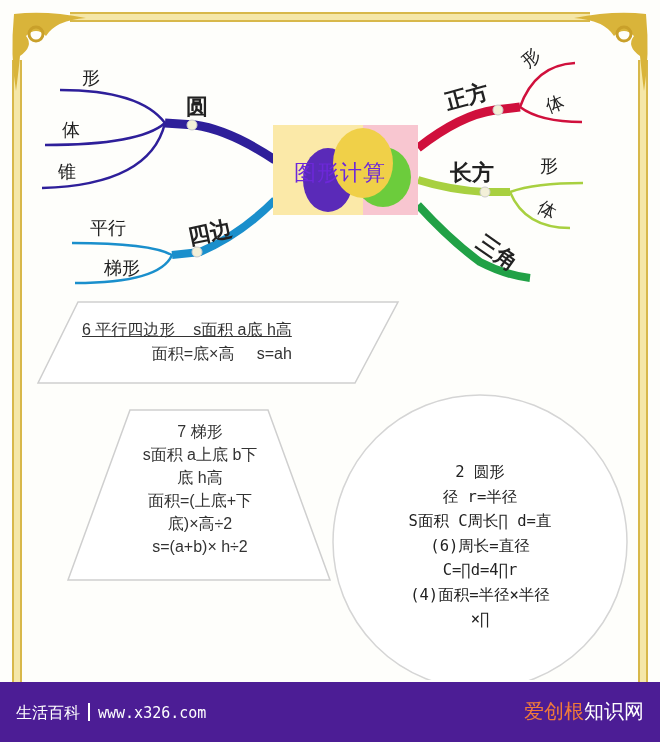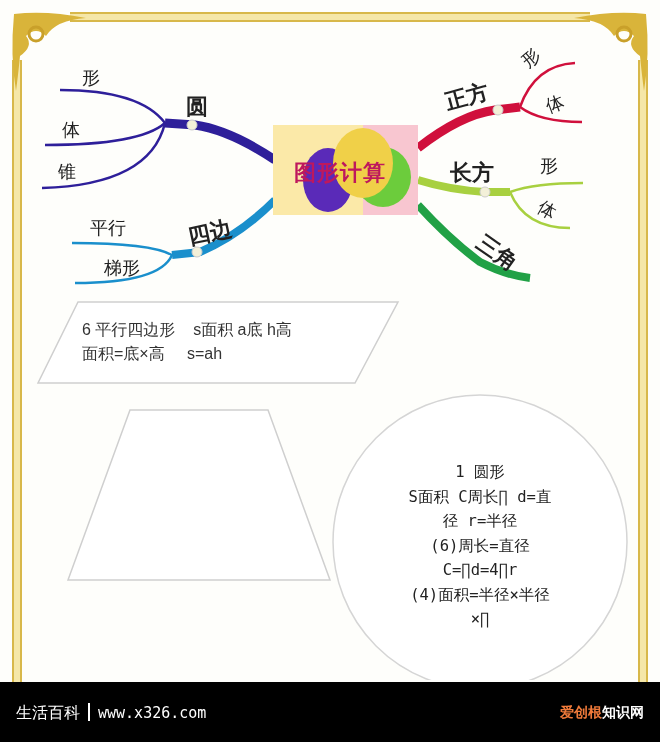--- a/index.html
+++ b/index.html
@@ -8,30 +8,30 @@
   .border-top{position:absolute;left:70px;right:70px;top:12px;height:6px;border-top:2px solid #d8b84a;border-bottom:2px solid #d8b84a;background:#f5e7a8;}
   .border-left{position:absolute;left:12px;top:60px;bottom:0;width:6px;border-left:2px solid #d8b84a;border-right:2px solid #d8b84a;background:#f5e7a8;}
   .border-right{position:absolute;right:12px;top:60px;bottom:0;width:6px;border-left:2px solid #d8b84a;border-right:2px solid #d8b84a;background:#f5e7a8;}
   .corner{position:absolute;width:90px;height:90px;}
   .corner.tl{left:6px;top:6px;}
   .corner.tr{right:6px;top:6px;transform:scaleX(-1);}
   .mind{position:absolute;left:0;top:0;width:660px;height:300px;}
   .lbl{position:absolute;font-family:"DejaVu Serif","Liberation Serif",serif;color:#222;font-size:18px;white-space:nowrap;}
   .lbl.big{font-size:22px;font-weight:bold;}
   .center-node{position:absolute;left:273px;top:125px;width:145px;height:90px;}
-  .center-title{position:absolute;left:294px;top:158px;font-family:"DejaVu Serif","Liberation Serif",serif;font-size:22px;color:#be185d;letter-spacing:1px;font-weight:bold;}
+  .center-title{position:absolute;left:294px;top:158px;font-family:"DejaVu Serif","Liberation Serif",serif;font-size:22px;color:#6d28d9;letter-spacing:1px;}
   .shape-text{position:absolute;font-family:"Liberation Sans","DejaVu Sans",sans-serif;color:#333;font-size:16px;line-height:24px;}
   .para-text{left:82px;top:318px;}
   .trap-text{left:100px;top:420px;width:200px;text-align:center;line-height:23px;}
   .circ-text{left:360px;top:460px;width:240px;text-align:center;font-size:15.5px;line-height:24.5px;font-family:"DejaVu Sans Mono","Liberation Mono",monospace;color:#222;}
-  .footer{position:absolute;left:0;top:682px;width:660px;height:60px;background:#000000;}
+  .footer{position:absolute;left:0;top:682px;width:660px;height:60px;background:#4c1d95;}
   .footer-left{position:absolute;left:16px;top:21px;color:#fff;font-size:16px;font-family:"DejaVu Sans",sans-serif;}
   .footer-sep{display:inline-block;width:2px;height:18px;background:#fff;vertical-align:-3px;margin:0 8px;}
   .footer-url{font-family:"DejaVu Sans Mono",monospace;font-size:15px;}
-  .footer-right{position:absolute;right:16px;top:22px;font-size:14px;font-weight:bold;font-family:"DejaVu Sans",sans-serif;}
+  .footer-right{position:absolute;right:16px;top:16px;font-size:20px;font-weight:normal;font-family:"DejaVu Sans",sans-serif;}
   .fr-a{color:#f07a3a;}
   .fr-b{color:#ffffff;}
 </style>
 </head>
 <body>
 
 <div class="frame">
   <div class="border-top"></div>
   <div class="border-left"></div>
   <div class="border-right"></div>
@@ -98,29 +98,37 @@
 
   <div class="lbl big" style="left:475px;top:238px;transform:rotate(35deg);">三角</div>
 
   <svg style="position:absolute;left:0;top:290px;" width="660" height="390">
     <polygon points="78,12 398,12 355,93 38,93" fill="#fff" stroke="#cfcfcf" stroke-width="1.5"></polygon>
     <polygon points="130,120 268,120 330,290 68,290" fill="#fff" stroke="#cfcfcf" stroke-width="1.5"></polygon>
     <circle cx="480" cy="252" r="147" fill="#fff" stroke="#d5d5d5" stroke-width="1.5"></circle>
   </svg>
 
   <div class="shape-text para-text">
-    <div style="white-space:pre;">6 平行四边形    s面积 a底 h高</div>
-    <div style="white-space:pre;">面积=底×高     s=ah</div>
+    <div style="white-space:pre;text-decoration:underline;">6 平行四边形    s面积 a底 h高</div>
+    <div style="white-space:pre;text-align:right;">面积=底×高     s=ah</div>
   </div>
 
+  <div class="shape-text trap-text">
+    <div>7 梯形</div>
+    <div>s面积 a上底 b下</div>
+    <div>底 h高</div>
+    <div>面积=(上底+下</div>
+    <div>底)×高÷2</div>
+    <div>s=(a+b)× h÷2</div>
+  </div>
 
   <div class="shape-text circ-text">
-    <div>1 圆形</div>
+    <div>2 圆形</div>
+    <div>径 r=半径</div>
     <div>S面积 C周长∏ d=直</div>
-    <div>径 r=半径</div>
     <div>(6)周长=直径</div>
     <div>C=∏d=4∏r</div>
     <div>(4)面积=半径×半径</div>
     <div>×∏</div>
   </div>
 </div>
 
 <div class="footer">
   <div class="footer-left">
     <span>生活百科</span><span class="footer-sep"></span><span class="footer-url">www.x326.com</span>

